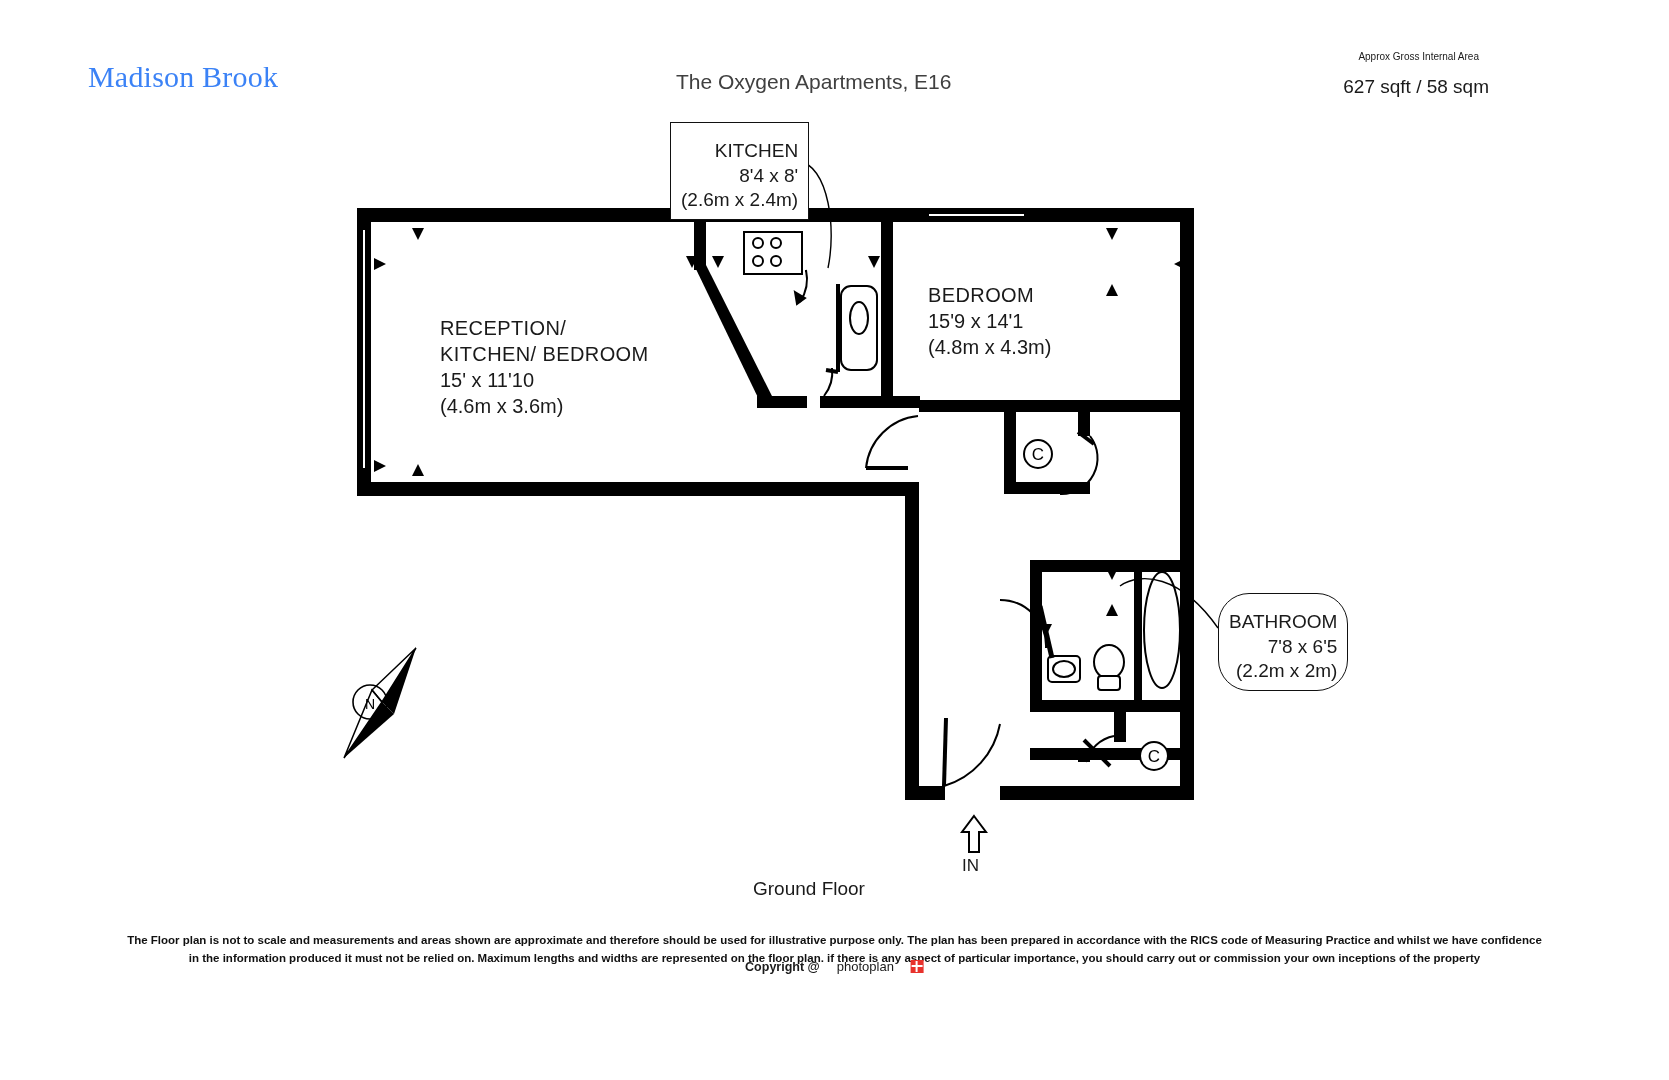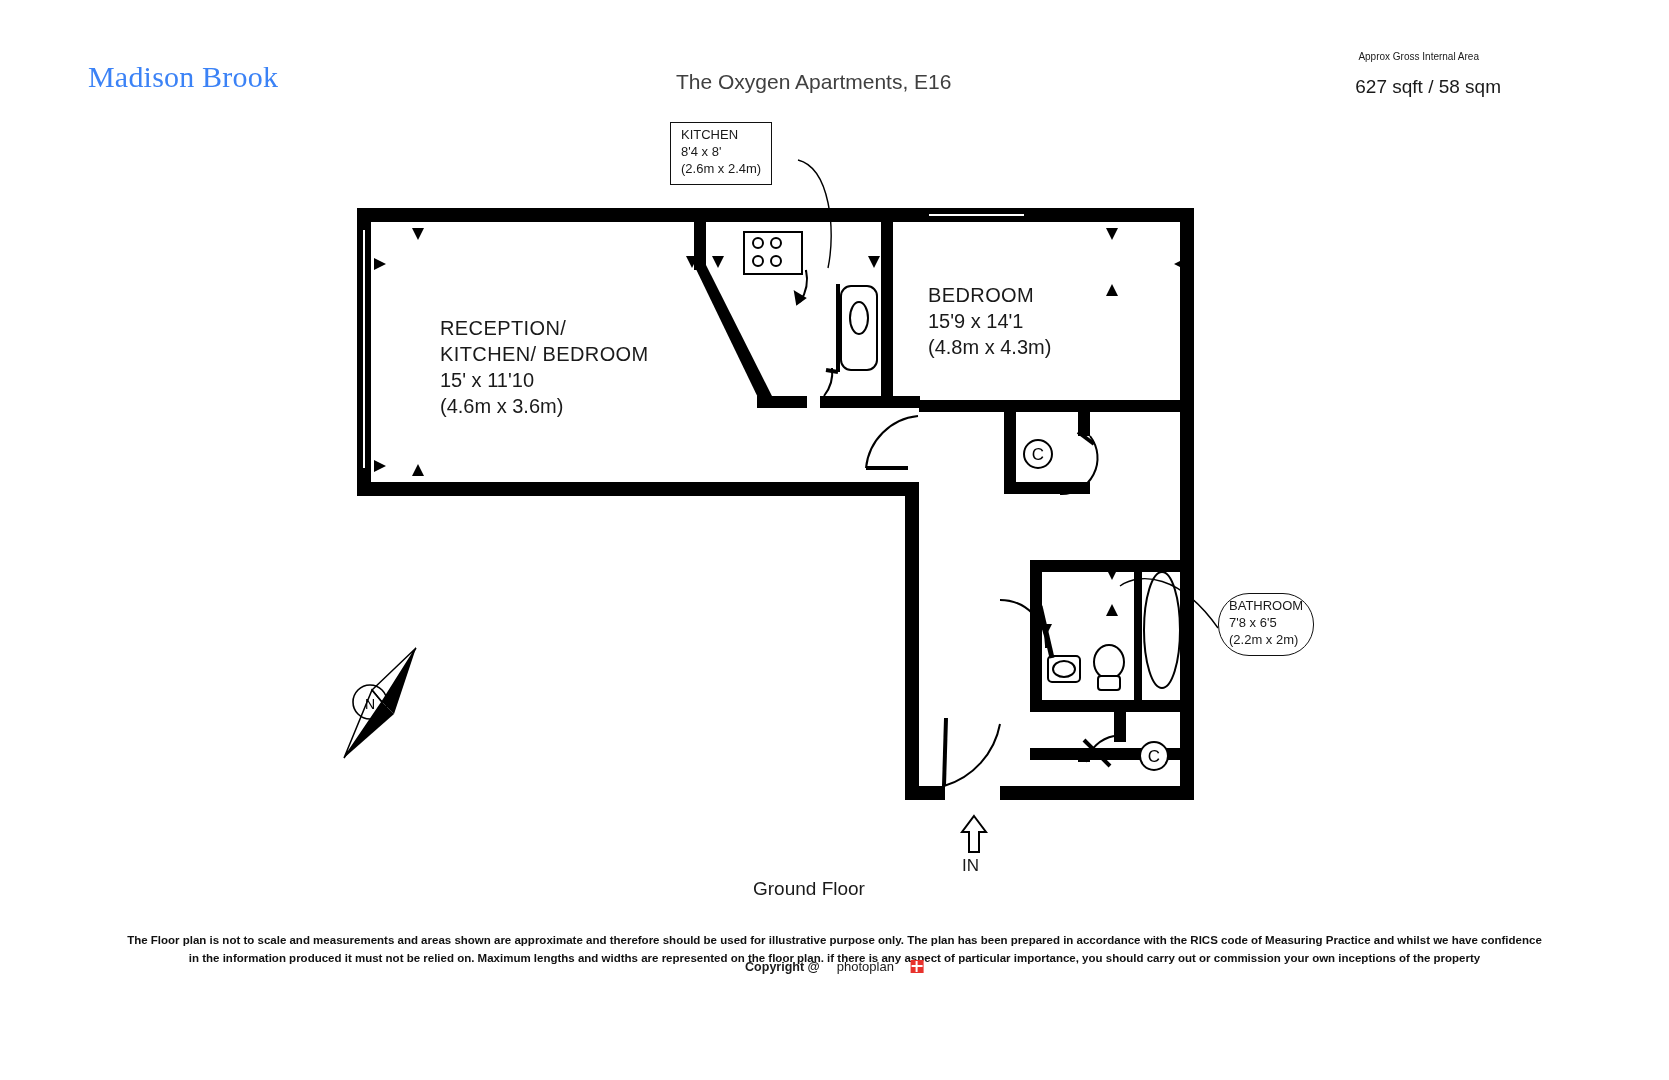--- a/index.html
+++ b/index.html
@@ -34,21 +34,21 @@
     color: #404040;
     white-space: nowrap;
   }
   #area-label {
     right: 190px; top: 51px;
     text-align: center;
     font-size: 10px;
     white-space: nowrap;
   }
   #area-value {
-    right: 168px; top: 76px;
+    right: 180px; top: 76px;
     text-align: center;
     font-size: 19px;
     white-space: nowrap;
   }
   #ground-floor {
     left: 753px; top: 878px;
     font-size: 19px;
   }
   #in-label {
     left: 962px; top: 856px;
@@ -64,24 +64,24 @@
   }
   .room-label .name { letter-spacing: 0.4px; }
 
   #label-reception { left: 440px; top: 315px; width: 255px; }
   #label-bedroom   { left: 928px; top: 282px; width: 255px; }
 
   
   .callout {
     border: 1px solid #111;
     background: #fff;
-    text-align: left;
+    text-align: right;
     line-height: 1.30;
-    font-size: 13px;
-    padding: 4px 10px 6px 10px;
+    font-size: 19px;
+    padding: 16px 10px 6px 10px;
     white-space: nowrap;
   }
   #callout-kitchen { left: 670px; top: 122px; }
   #callout-bathroom { left: 1218px; top: 593px; border-radius: 31px; }
 
   
   #disclaimer {
     left: 50%;
     transform: translateX(-50%);
     top: 932px;

